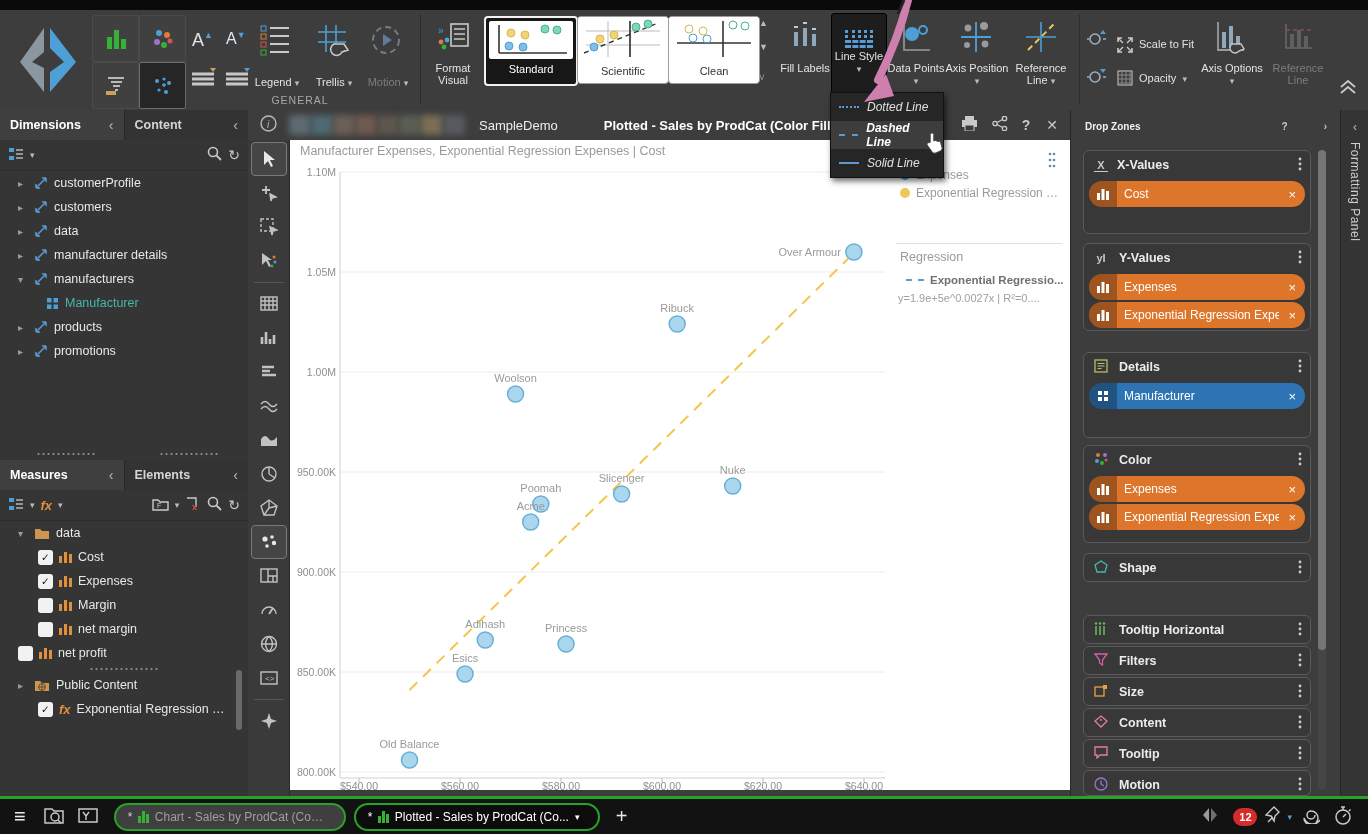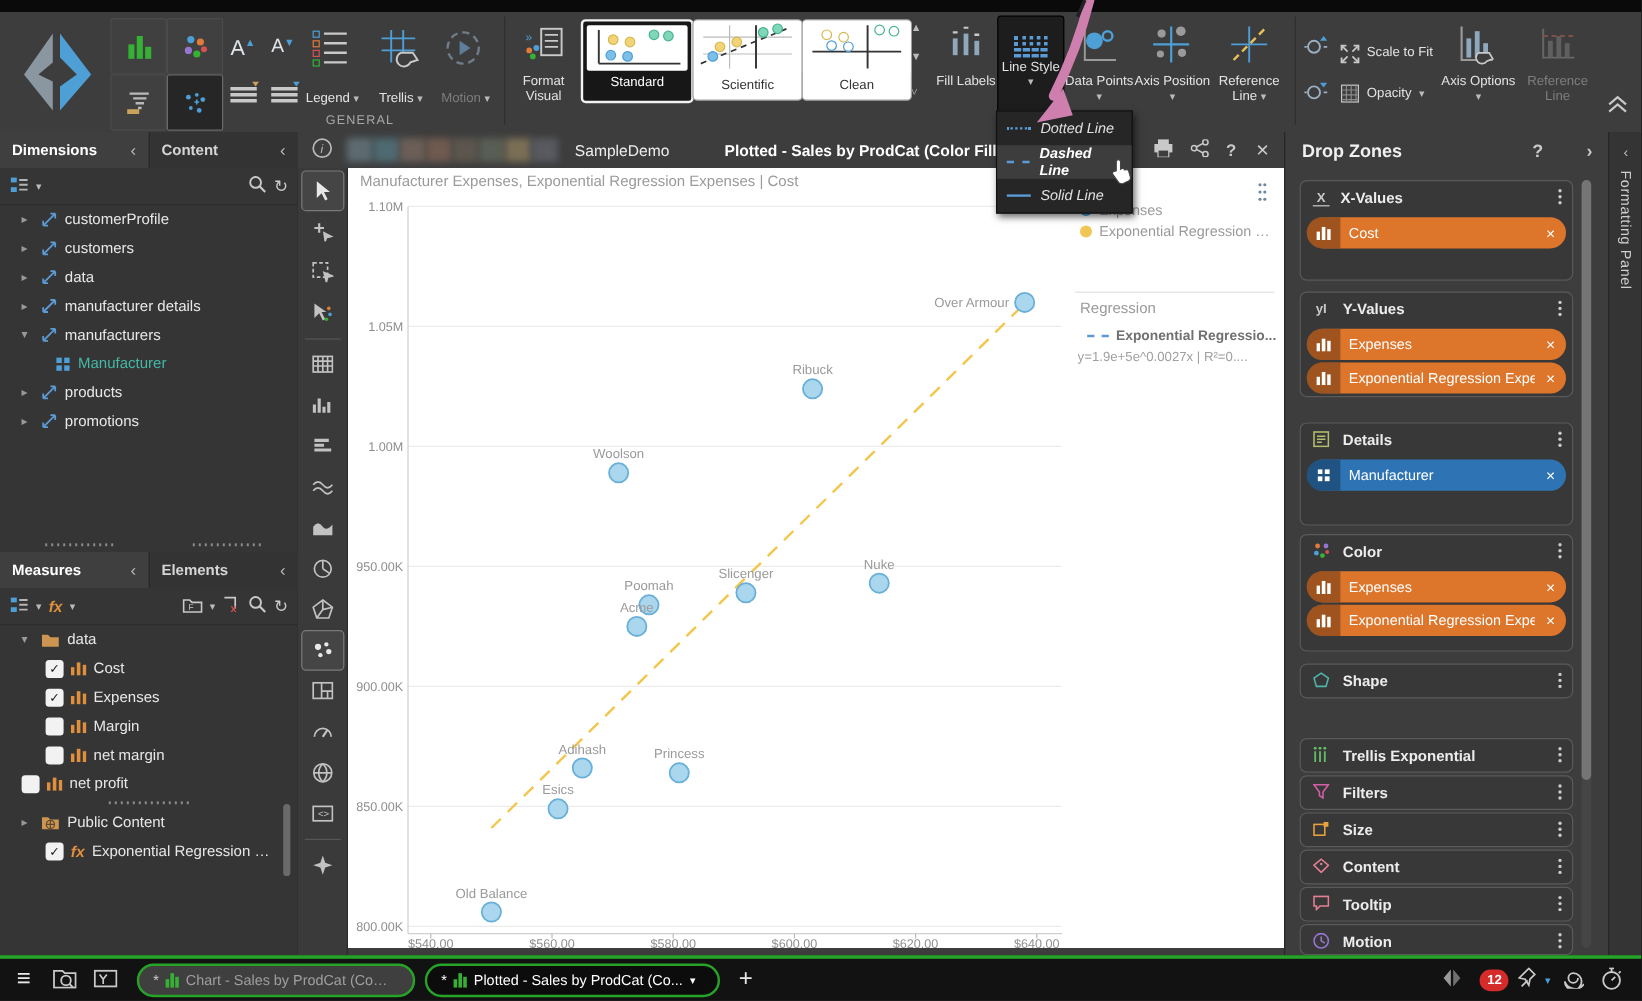--- a/index.html
+++ b/index.html
@@ -58,21 +58,21 @@
   
   #chart{left:290px;top:140px;width:780px;height:650px;background:#fff;}
   .tick{font-size:10.5px;fill:#8f8f8f;}
   .ptlabel{font-size:11px;fill:#9a9a9a;}
   #legendpane{position:absolute;left:598px;top:0;width:182px;height:650px;background:#fff;}
   .legitem{display:flex;align-items:center;gap:6px;color:#9a9a9a;font-size:12px;margin:4px 0 0 12px;}
   .legdot{width:10px;height:10px;border-radius:50%;}
   .kebab{display:inline-block;}
   
   #dzpanel{left:1070px;top:110px;width:270px;height:686px;background:#3d3d3d;border-left:1px solid #272727;}
-  .dzheader{height:32px;display:flex;align-items:center;padding:0 14px;font-size:15px;font-weight:bold;color:#f0f0f0;gap:20px;}
+  .dzheader{height:32px;display:flex;align-items:center;padding:0 14px;font-size:10px;font-weight:bold;color:#f0f0f0;gap:20px;}
   .zone{position:absolute;left:12px;width:228px;background:#383838;border:1px solid #5a5a5a;border-radius:6px;box-sizing:border-box;}
   .zhead{height:28px;display:flex;align-items:center;padding:0 8px;gap:9px;font-size:12.5px;font-weight:bold;color:#ececec;}
   .zhead .zname{flex:1;}
   .chip{height:26px;border-radius:13px;display:flex;align-items:center;color:#fff;margin:2px 5px;overflow:hidden;}
   .chip .cicon{width:28px;height:26px;background:rgba(0,0,0,.28);display:flex;align-items:center;justify-content:center;flex:0 0 auto;}
   .chip .clabel{flex:1;padding-left:7px;font-size:12px;white-space:nowrap;overflow:hidden;}
   .chip .cx{padding:0 9px;font-size:13px;color:#fff;}
   .zico{width:18px;text-align:center;flex:0 0 auto;}
   #fmtstrip{left:1340px;top:110px;width:28px;height:686px;background:#343434;border-left:1px solid #262626;}
   .vtext{writing-mode:vertical-rl;color:#cfcfcf;font-size:12px;letter-spacing:.5px;}
@@ -915,21 +915,21 @@
         </div>
       </div>
     <div class="zone" style="top:505px;height:29px;">
         <div class="zhead">
           <span class="zico"><svg width="14" height="13" viewBox="0 0 14 13">
               <path d="M2 4 v9 M6 4 v9 M10 4 v9" stroke="#66bb6a" stroke-width="1.5"></path>
               <circle cx="2" cy="1.5" r="1.2" fill="#66bb6a"></circle>
               <circle cx="6" cy="1.5" r="1.2" fill="#66bb6a"></circle>
               <circle cx="10" cy="1.5" r="1.2" fill="#66bb6a"></circle>
             </svg></span>
-          <span class="zname">Trellis Exponential</span>
+          <span class="zname">Tooltip Horizontal</span>
           <span class="kebab"><svg width="4" height="14" viewBox="0 0 4 14">
               <circle cx="2" cy="2" r="1.4" fill="#ccc"></circle>
               <circle cx="2" cy="7" r="1.4" fill="#ccc"></circle>
               <circle cx="2" cy="12" r="1.4" fill="#ccc"></circle>
             </svg></span>
         </div>
       </div>
     <div class="zone" style="top:536px;height:29px;">
         <div class="zhead">
           <span class="zico"><svg width="14" height="13" viewBox="0 0 14 13">

